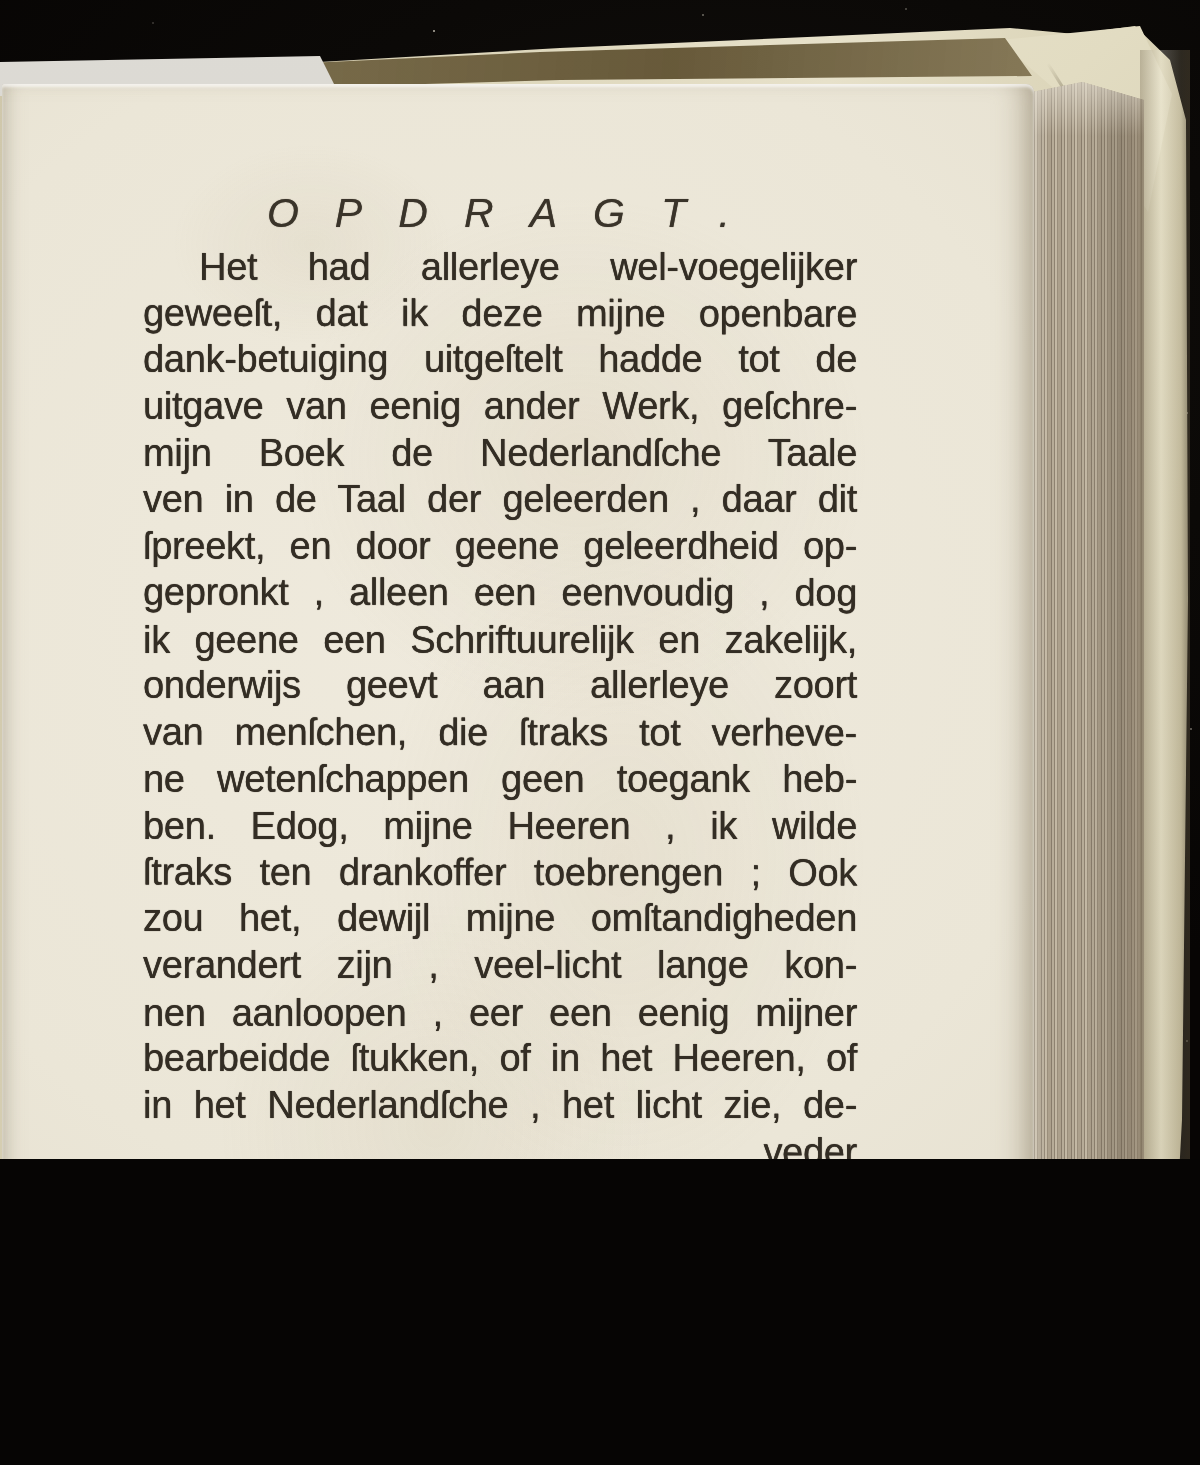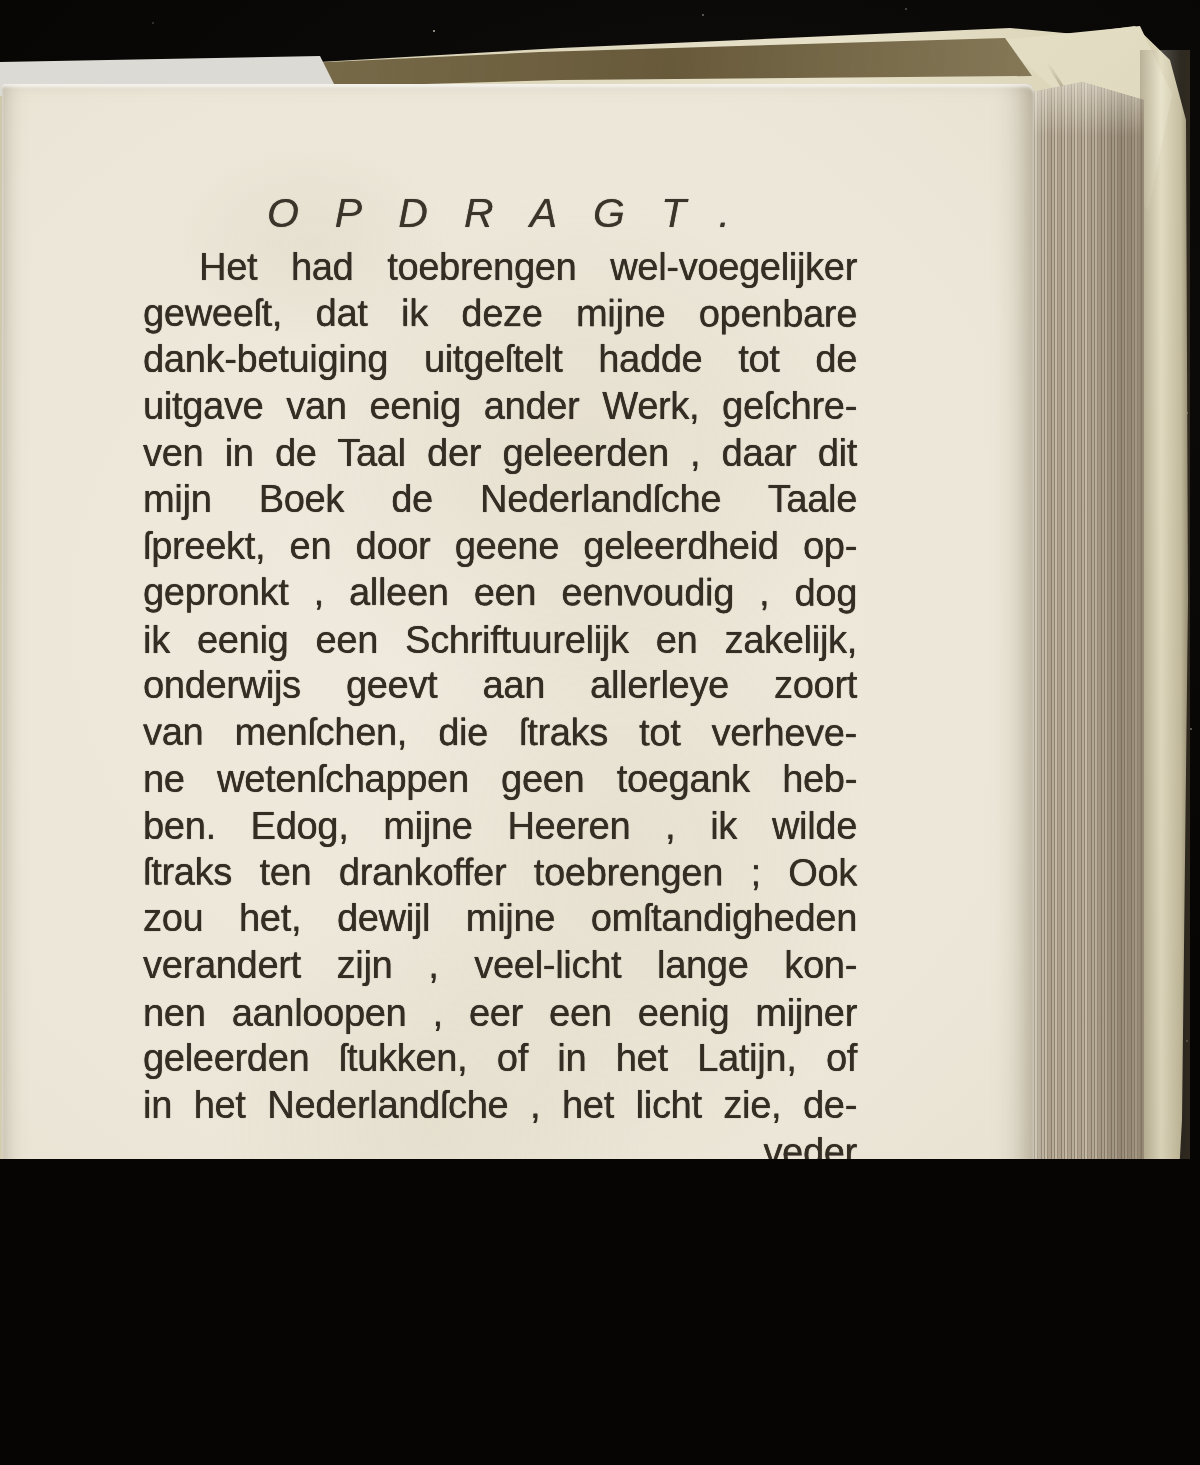--- a/index.html
+++ b/index.html
@@ -191,38 +191,38 @@
   <div class="corner-fold"></div>
   <div class="fold-crease"></div>
   <div class="cover-gap"></div>
   <div class="endpaper"></div>
   <div class="fore-edge"></div>
   <div class="cover-rim-shade"></div>
 
   <div class="page">
     <div class="textblock">
       <div class="title">OPDRAGT.</div>
-      <div class="line indent">Het had toebrengen wel-voegelijker</div>
+      <div class="line indent">Het had allerleye wel-voegelijker</div>
       <div class="line">geweeſt, dat ik deze mijne openbare</div>
       <div class="line">dank-betuiging uitgeſtelt hadde tot de</div>
       <div class="line">uitgave van eenig ander Werk, geſchre-</div>
+      <div class="line">mijn Boek de Nederlandſche Taale</div>
       <div class="line">ven in de Taal der geleerden , daar dit</div>
-      <div class="line">mijn Boek de Nederlandſche Taale</div>
       <div class="line">ſpreekt, en door geene geleerdheid op-</div>
       <div class="line">gepronkt , alleen een eenvoudig , dog</div>
-      <div class="line">ik eenig een Schriftuurelijk en zakelijk,</div>
+      <div class="line">ik geene een Schriftuurelijk en zakelijk,</div>
       <div class="line">onderwijs geevt aan allerleye zoort</div>
       <div class="line">van menſchen, die ſtraks tot verheve-</div>
       <div class="line">ne wetenſchappen geen toegank heb-</div>
       <div class="line">ben. Edog, mijne Heeren , ik wilde</div>
       <div class="line">ſtraks ten drankoffer toebrengen ; Ook</div>
       <div class="line">zou het, dewijl mijne omſtandigheden</div>
       <div class="line">verandert zijn , veel-licht lange kon-</div>
       <div class="line">nen aanloopen , eer een eenig mijner</div>
-      <div class="line">geleerden ſtukken, of in het Latijn, of</div>
+      <div class="line">bearbeidde ſtukken, of in het Heeren, of</div>
       <div class="line">in het Nederlandſche , het licht zie, de-</div>
       <div class="line catchword">veder</div>
     </div>
 
     <div class="ghost"></div>
     <div class="scratch"></div>
     <div class="stain"></div>
   </div>
 
   <div class="bottom-shadow"></div>

